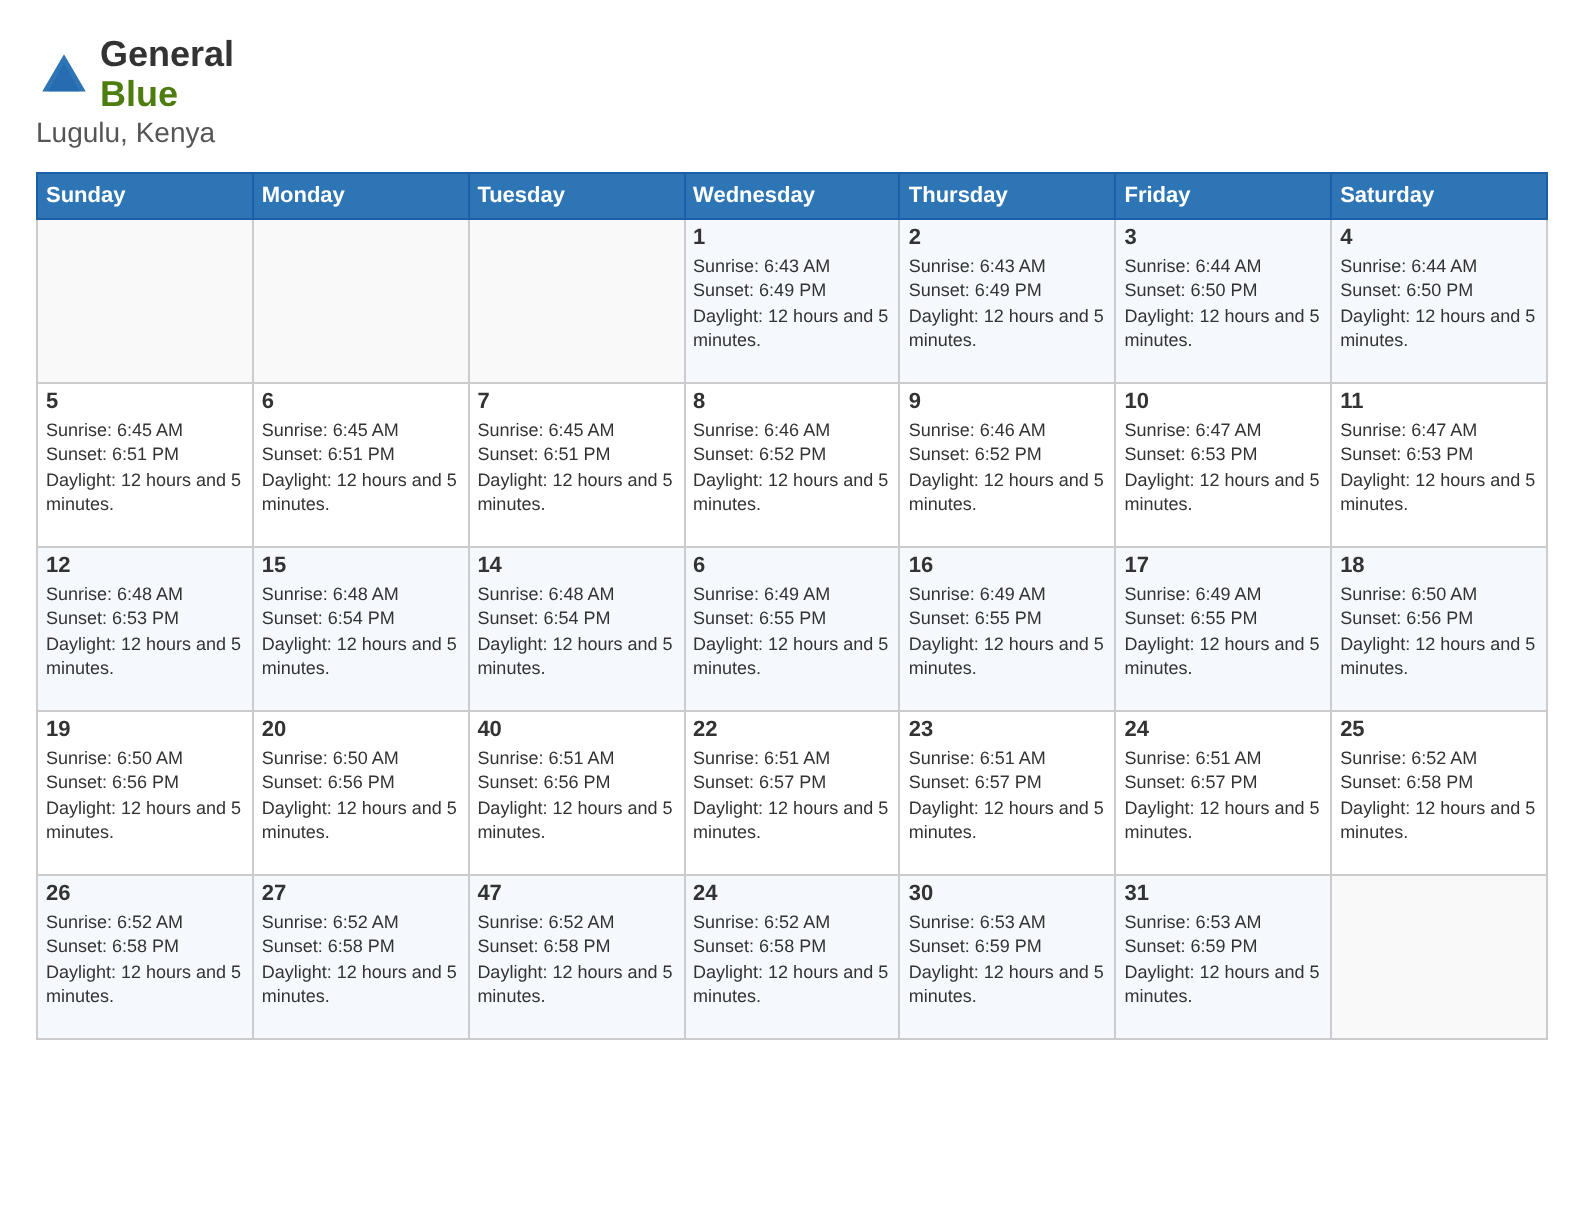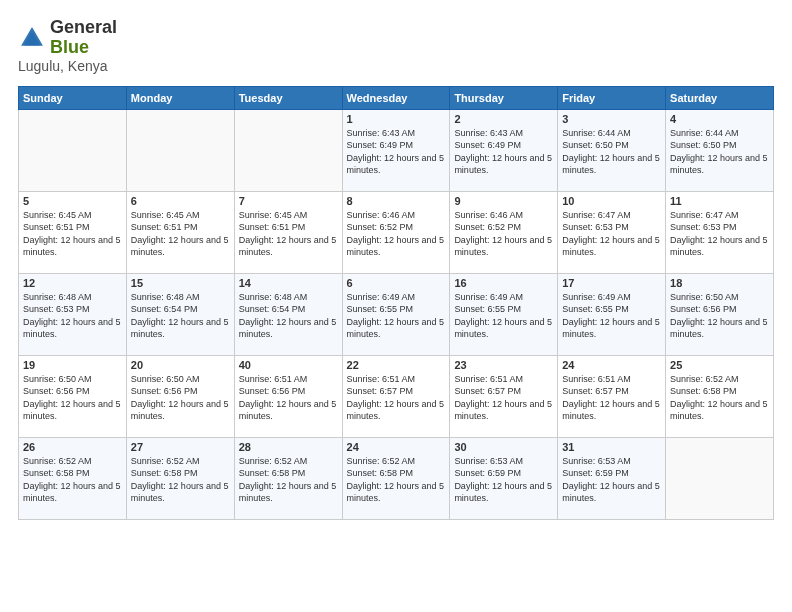--- a/index.html
+++ b/index.html
@@ -296,21 +296,21 @@
 Sunset: 6:58 PM
 Daylight: 12 hours and 5 minutes.</div>
           </td>
           <td>
             <span class="day-number">27</span>
             <div class="day-info" style="white-space: pre-line;">Sunrise: 6:52 AM
 Sunset: 6:58 PM
 Daylight: 12 hours and 5 minutes.</div>
           </td>
           <td>
-            <span class="day-number">28</span>
+            <span class="day-number">47</span>
             <div class="day-info" style="white-space: pre-line;">Sunrise: 6:52 AM
 Sunset: 6:58 PM
 Daylight: 12 hours and 5 minutes.</div>
           </td>
           <td>
             <span class="day-number">24</span>
             <div class="day-info" style="white-space: pre-line;">Sunrise: 6:52 AM
 Sunset: 6:58 PM
 Daylight: 12 hours and 5 minutes.</div>
           </td>

